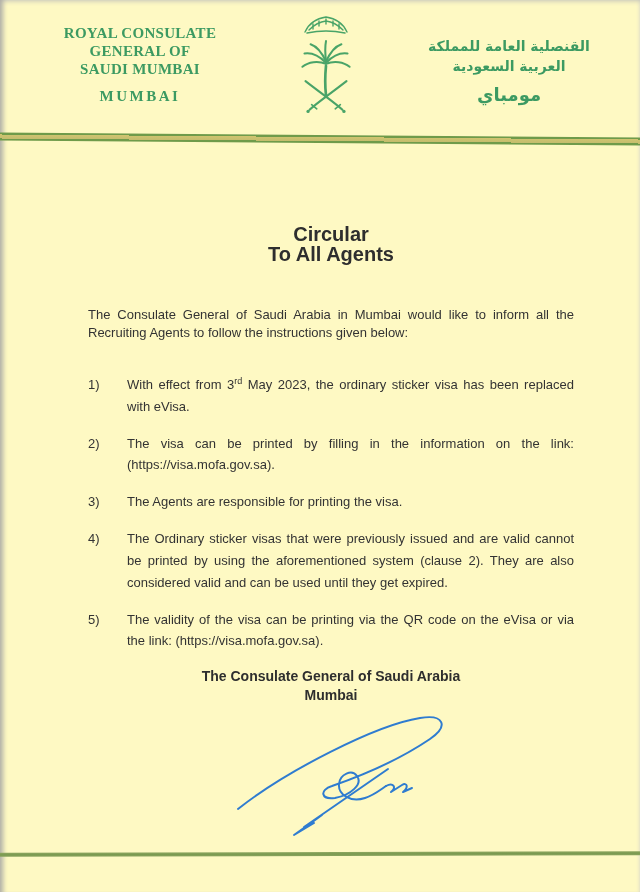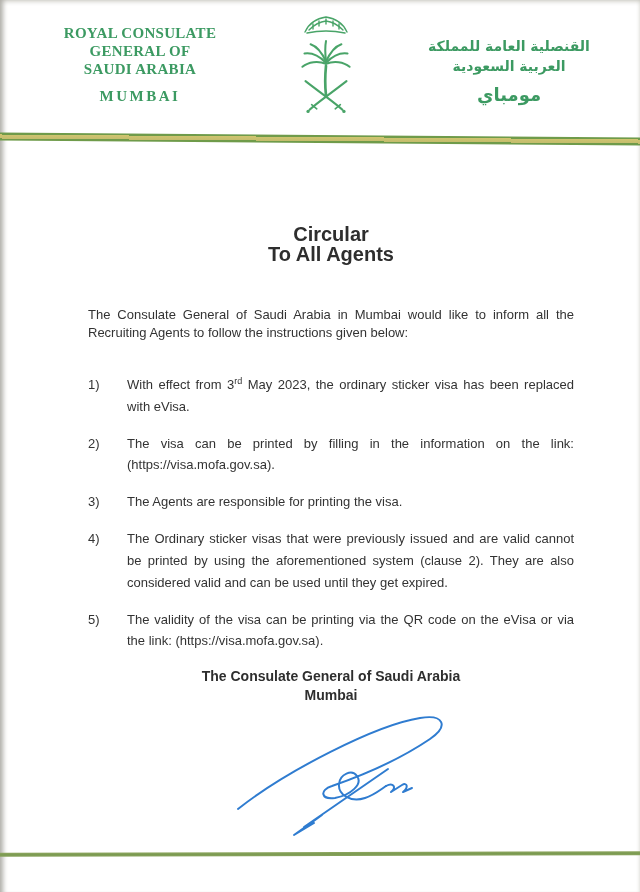--- a/index.html
+++ b/index.html
@@ -4,21 +4,21 @@
 <style>
   * { margin: 0; padding: 0; box-sizing: border-box; }
   html, body { background: #d9d8d3; }
   body { font-family: "Liberation Sans", sans-serif; }
 
   .page {
     position: relative;
     width: 640px;
     height: 892px;
     margin: 0 auto;
-    background: #ffffff;
+    background: #fef9c3;
     overflow: hidden;
     box-shadow: inset 7px 0 5px -4px #aeada7,
                 inset 0 5px 5px -4px #c3c2bb,
                 inset -3px 0 4px -3px #d4d3cc;
     color: #303030;
   }
 
   
   .letterhead {
     position: relative;
@@ -130,21 +130,21 @@
   }
 </style>
 </head>
 <body>
 
 <div class="page">
 
   <header class="letterhead">
     <div class="hdr-left">
       <div class="org-line">ROYAL CONSULATE GENERAL OF</div>
-      <div class="org-line">SAUDI ARABIA</div>
+      <div class="org-line">SAUDI MUMBAI</div>
       <div class="org-city">MUMBAI</div>
     </div>
 
     <div class="hdr-emblem">
       <svg width="54" height="26" viewBox="0 0 54 26" fill="none" stroke="#49a468" stroke-width="1.4" stroke-linecap="round">
         <path d="M6 22 Q 12 9 27 7 Q 42 9 48 22"></path>
         <path d="M10 20 Q 18 12 27 11 Q 36 12 44 20"></path>
         <path d="M14 19 L14 14 M20 16 L20 11 M27 14 L27 9 M34 16 L34 11 M40 19 L40 14"></path>
         <path d="M8 23 Q 27 19 46 23"></path>
       </svg>

